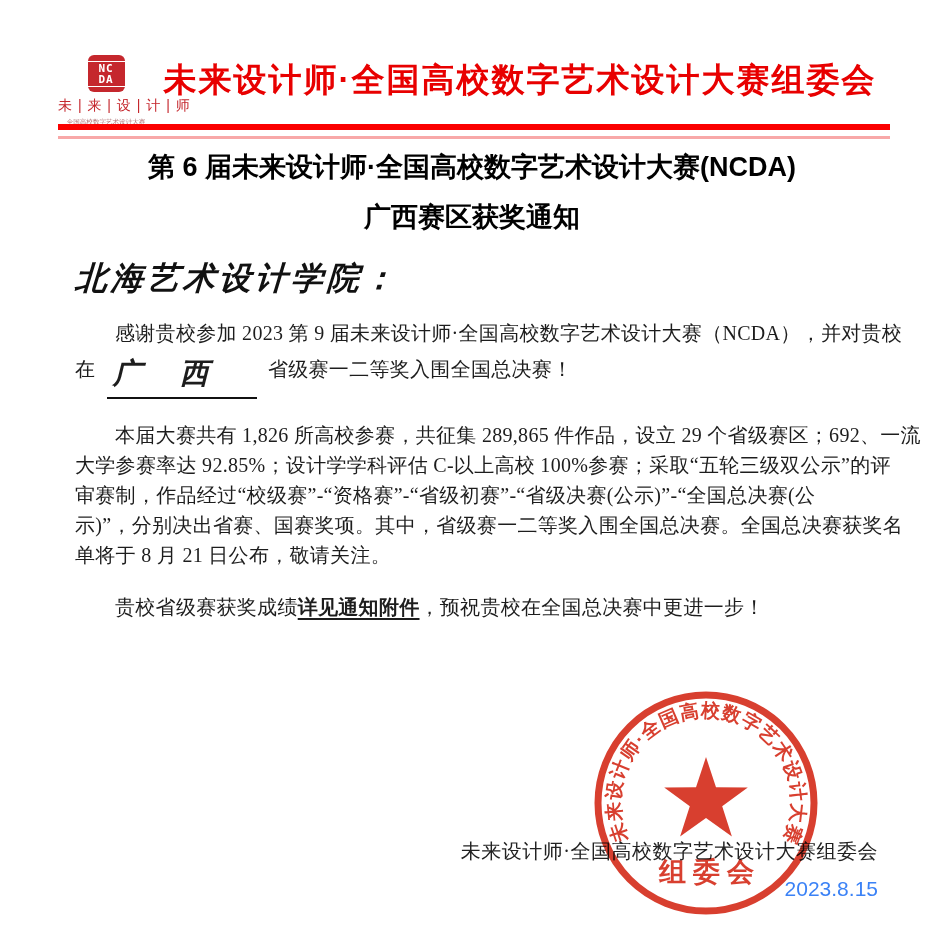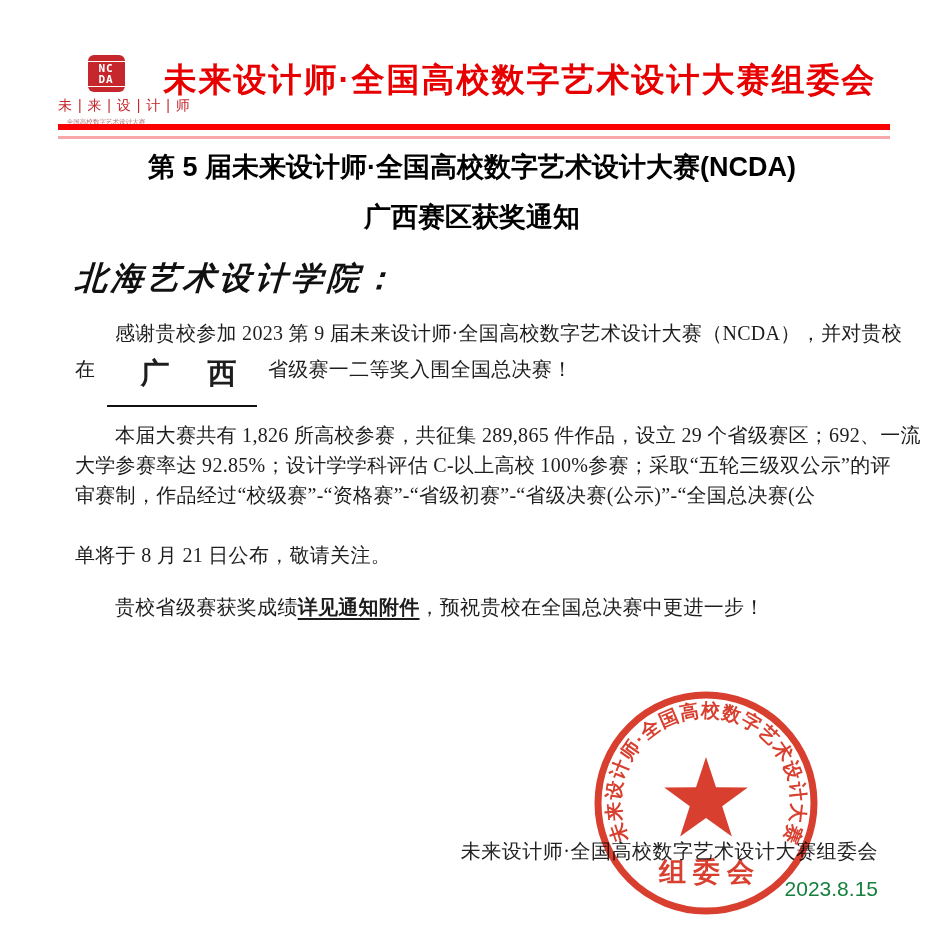--- a/index.html
+++ b/index.html
@@ -61,39 +61,39 @@
   .indent { padding-left:40px; }
   .l-p1-1 { top:320px; }
   .l-p1-2 { top:356px; }
   .l-p2-1 { top:422px; }
   .l-p2-2 { top:452px; }
   .l-p2-3 { top:482px; }
   .l-p2-4 { top:512px; }
   .l-p2-5 { top:542px; }
   .l-p3   { top:594px; }
   .region-blank {
-    display:inline-block; min-width:150px; text-align:right;
-    border-bottom:2.5px solid #111; margin:0 6px; padding:0 6px 15px 6px;
-    font-family:cursive,"DejaVu Serif",serif; font-weight:bold; 
+    display:inline-block; min-width:150px; text-align:left;
+    border-bottom:2.5px solid #111; margin:0 6px; padding:0 6px 7px 6px;
+    font-family:cursive,"DejaVu Serif",serif; font-weight:bold; font-style:italic;
     font-size:29px; letter-spacing:14px; line-height:1.15; vertical-align:-7px; white-space:nowrap;
   }
   .emph {
     font-weight:bold; text-decoration:underline;
     text-decoration-thickness:2px; text-underline-offset:4px;
   }
 
   
   .signature {
     position:absolute; top:838px; left:430px; width:448px; text-align:right;
     font-size:20px; color:#222; letter-spacing:.5px; white-space:nowrap;
   }
   .date {
     position:absolute; top:877px; left:430px; width:448px; text-align:right;
     font-family:"Liberation Sans","DejaVu Sans",sans-serif;
-    font-size:21px; color:#15803d; white-space:nowrap;
+    font-size:21px; color:#3b82f6; white-space:nowrap;
   }
   .stamp {
     position:absolute; left:586px; top:683px; width:240px; height:240px;
     mix-blend-mode:multiply; opacity:.93;
   }
   .stamp svg { display:block; }
 </style>
 </head>
 <body>
 
@@ -106,35 +106,36 @@
         <div>DA</div>
       </div>
     </div>
     <div class="logo-name">未 | 来 | 设 | 计 | 师</div>
     <div class="logo-sub">全国高校数字艺术设计大赛</div>
   </div>
   <div class="header-title">未来设计师·全国高校数字艺术设计大赛组委会</div>
   <div class="rule-thick"></div>
   <div class="rule-thin"></div>
 
-  <div class="doc-title-1">第 5 届未来设计师·全国高校数字艺术设计大赛(NCDA)</div>
+  <div class="doc-title-1">第 6 届未来设计师·全国高校数字艺术设计大赛(NCDA)</div>
   <div class="doc-title-2">广西赛区获奖通知</div>
 
   <div class="salutation">北海艺术设计学院：</div>
 
   <div class="bodyline indent l-p1-1">感谢贵校参加 2023 第 9 届未来设计师·全国高校数字艺术设计大赛（NCDA），并对贵校</div>
   <div class="bodyline l-p1-2">
     <span>在</span>
     <span class="region-blank">广 西</span>
     <span>省级赛一二等奖入围全国总决赛！</span>
   </div>
 
   <div class="bodyline indent l-p2-1">本届大赛共有 1,826 所高校参赛，共征集 289,865 件作品，设立 29 个省级赛区；692、一流</div>
   <div class="bodyline l-p2-2">大学参赛率达 92.85%；设计学学科评估 C-以上高校 100%参赛；采取“五轮三级双公示”的评</div>
   <div class="bodyline l-p2-3">审赛制，作品经过“校级赛”-“资格赛”-“省级初赛”-“省级决赛(公示)”-“全国总决赛(公</div>
+  <div class="bodyline l-p2-4">示)”，分别决出省赛、国赛奖项。其中，省级赛一二等奖入围全国总决赛。全国总决赛获奖名</div>
   <div class="bodyline l-p2-5">单将于 8 月 21 日公布，敬请关注。</div>
 
   <div class="bodyline indent l-p3">
     <span>贵校省级赛获奖成绩</span><span class="emph">详见通知附件</span><span>，预祝贵校在全国总决赛中更进一步！</span>
   </div>
 
   <div class="signature">未来设计师·全国高校数字艺术设计大赛组委会</div>
   <div class="date">2023.8.15</div>
 
   <div class="stamp">

